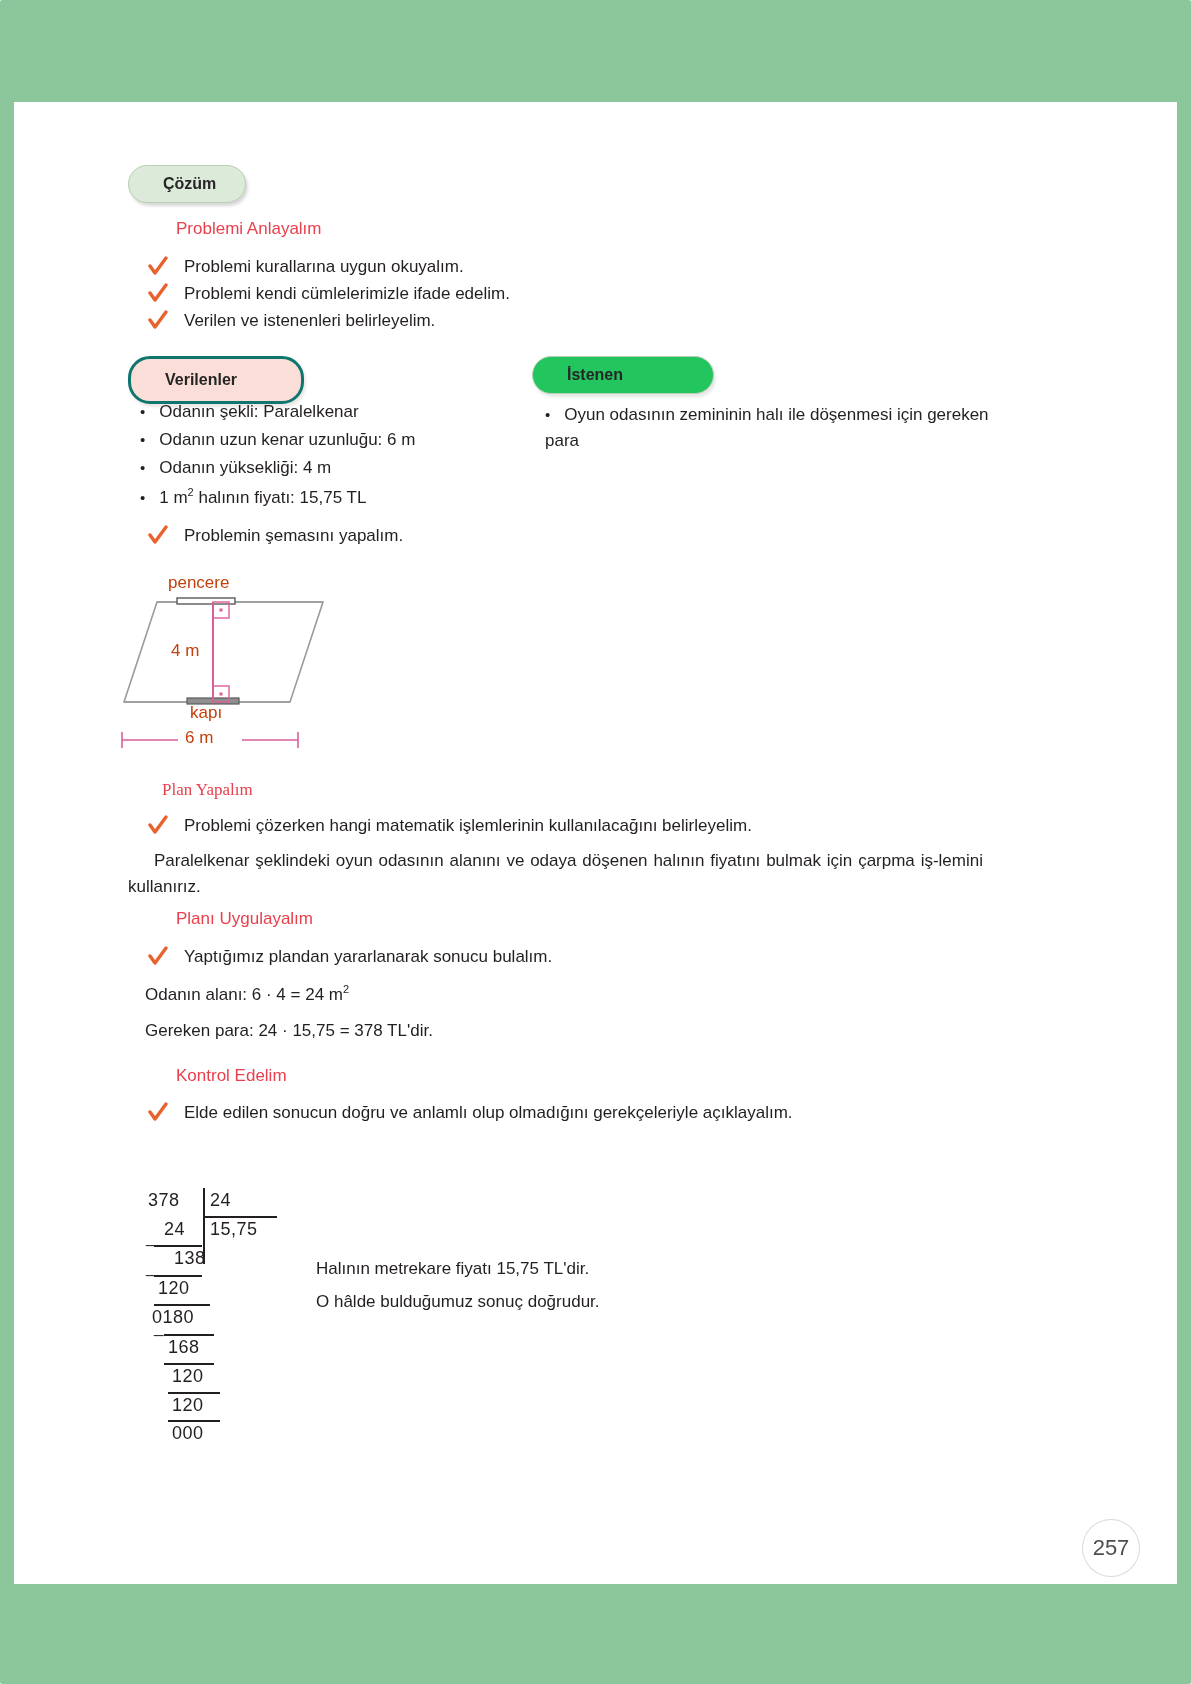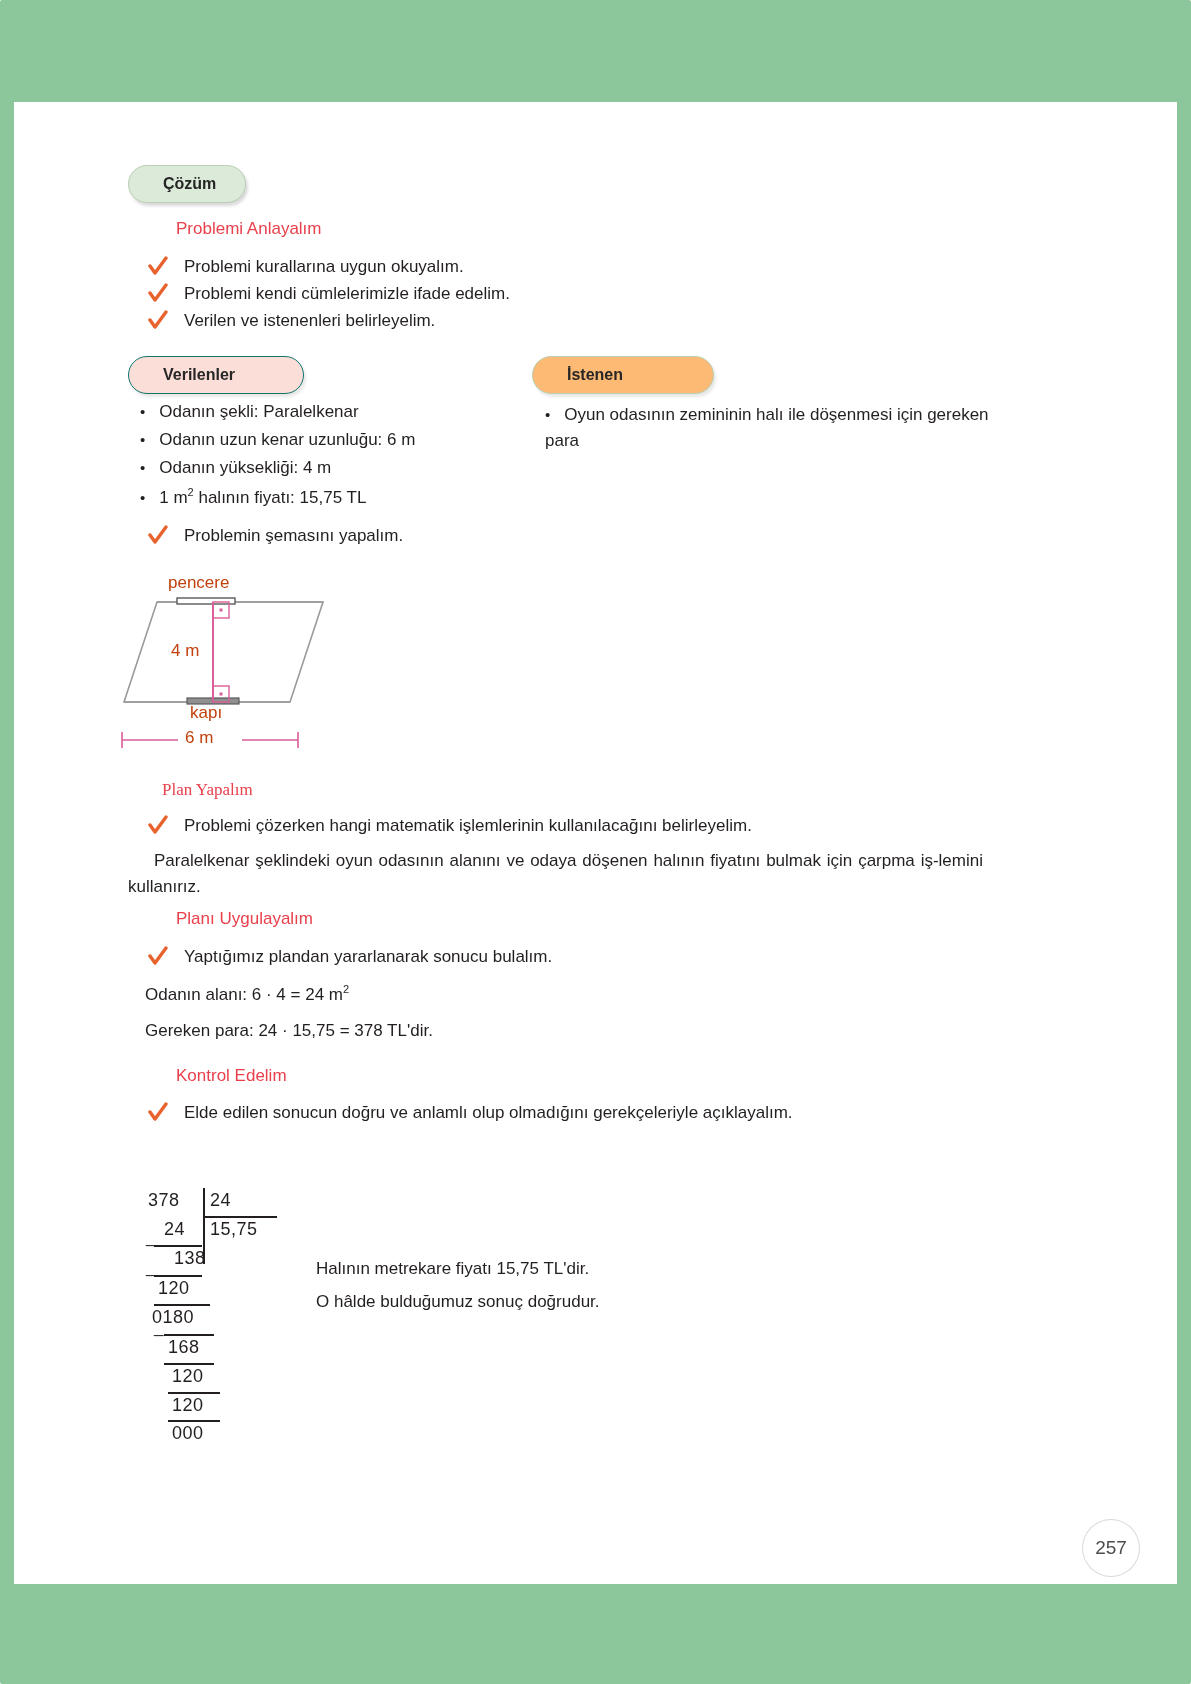--- a/index.html
+++ b/index.html
@@ -72,21 +72,21 @@
   }
   .page-number{
     position:absolute;
     right:52px; bottom:108px;
     width:56px; height:56px;
     border-radius:50%;
     background:#ffffff;
     border:2px solid #ffffff;
     box-shadow:0 0 0 1px #d9d9d9;
     display:flex; align-items:center; justify-content:center;
-    font-size:19px; color:#4d4d4d; font-weight:normal;
+    font-size:22px; color:#4d4d4d; font-weight:normal;
   }
 
   
   .content{
     position:absolute;
     left:0; top:0; width:1191px; height:1684px;
   }
 
   
   .pill{
@@ -102,29 +102,29 @@
   }
   .pill-cozum{
     left:128px; top:165px;
     width:118px; height:38px;
     background:#dcead9;
     border:1px solid #b9cfb4;
     box-shadow:2px 3px 3px rgba(120,120,120,0.28);
   }
   .pill-verilenler{
     left:128px; top:356px;
-    width:176px; height:38px;
+    width:176px; height:48px;
     background:#fbded7;
-    border:1px solid #0f766e;
+    border:3px solid #0f766e;
     box-shadow:2px 3px 3px rgba(150,130,130,0.20);
   }
   .pill-istenen{
     left:532px; top:356px;
     width:182px; height:38px;
-    background:#fdba74;
+    background:#22c55e;
     border:1px solid #b9cfb4;
     box-shadow:2px 3px 3px rgba(130,140,130,0.20);
   }
 
   
   .step-head{
     position:absolute;
     color:#e8404c;
     font-size:17px;
     font-weight:normal;

